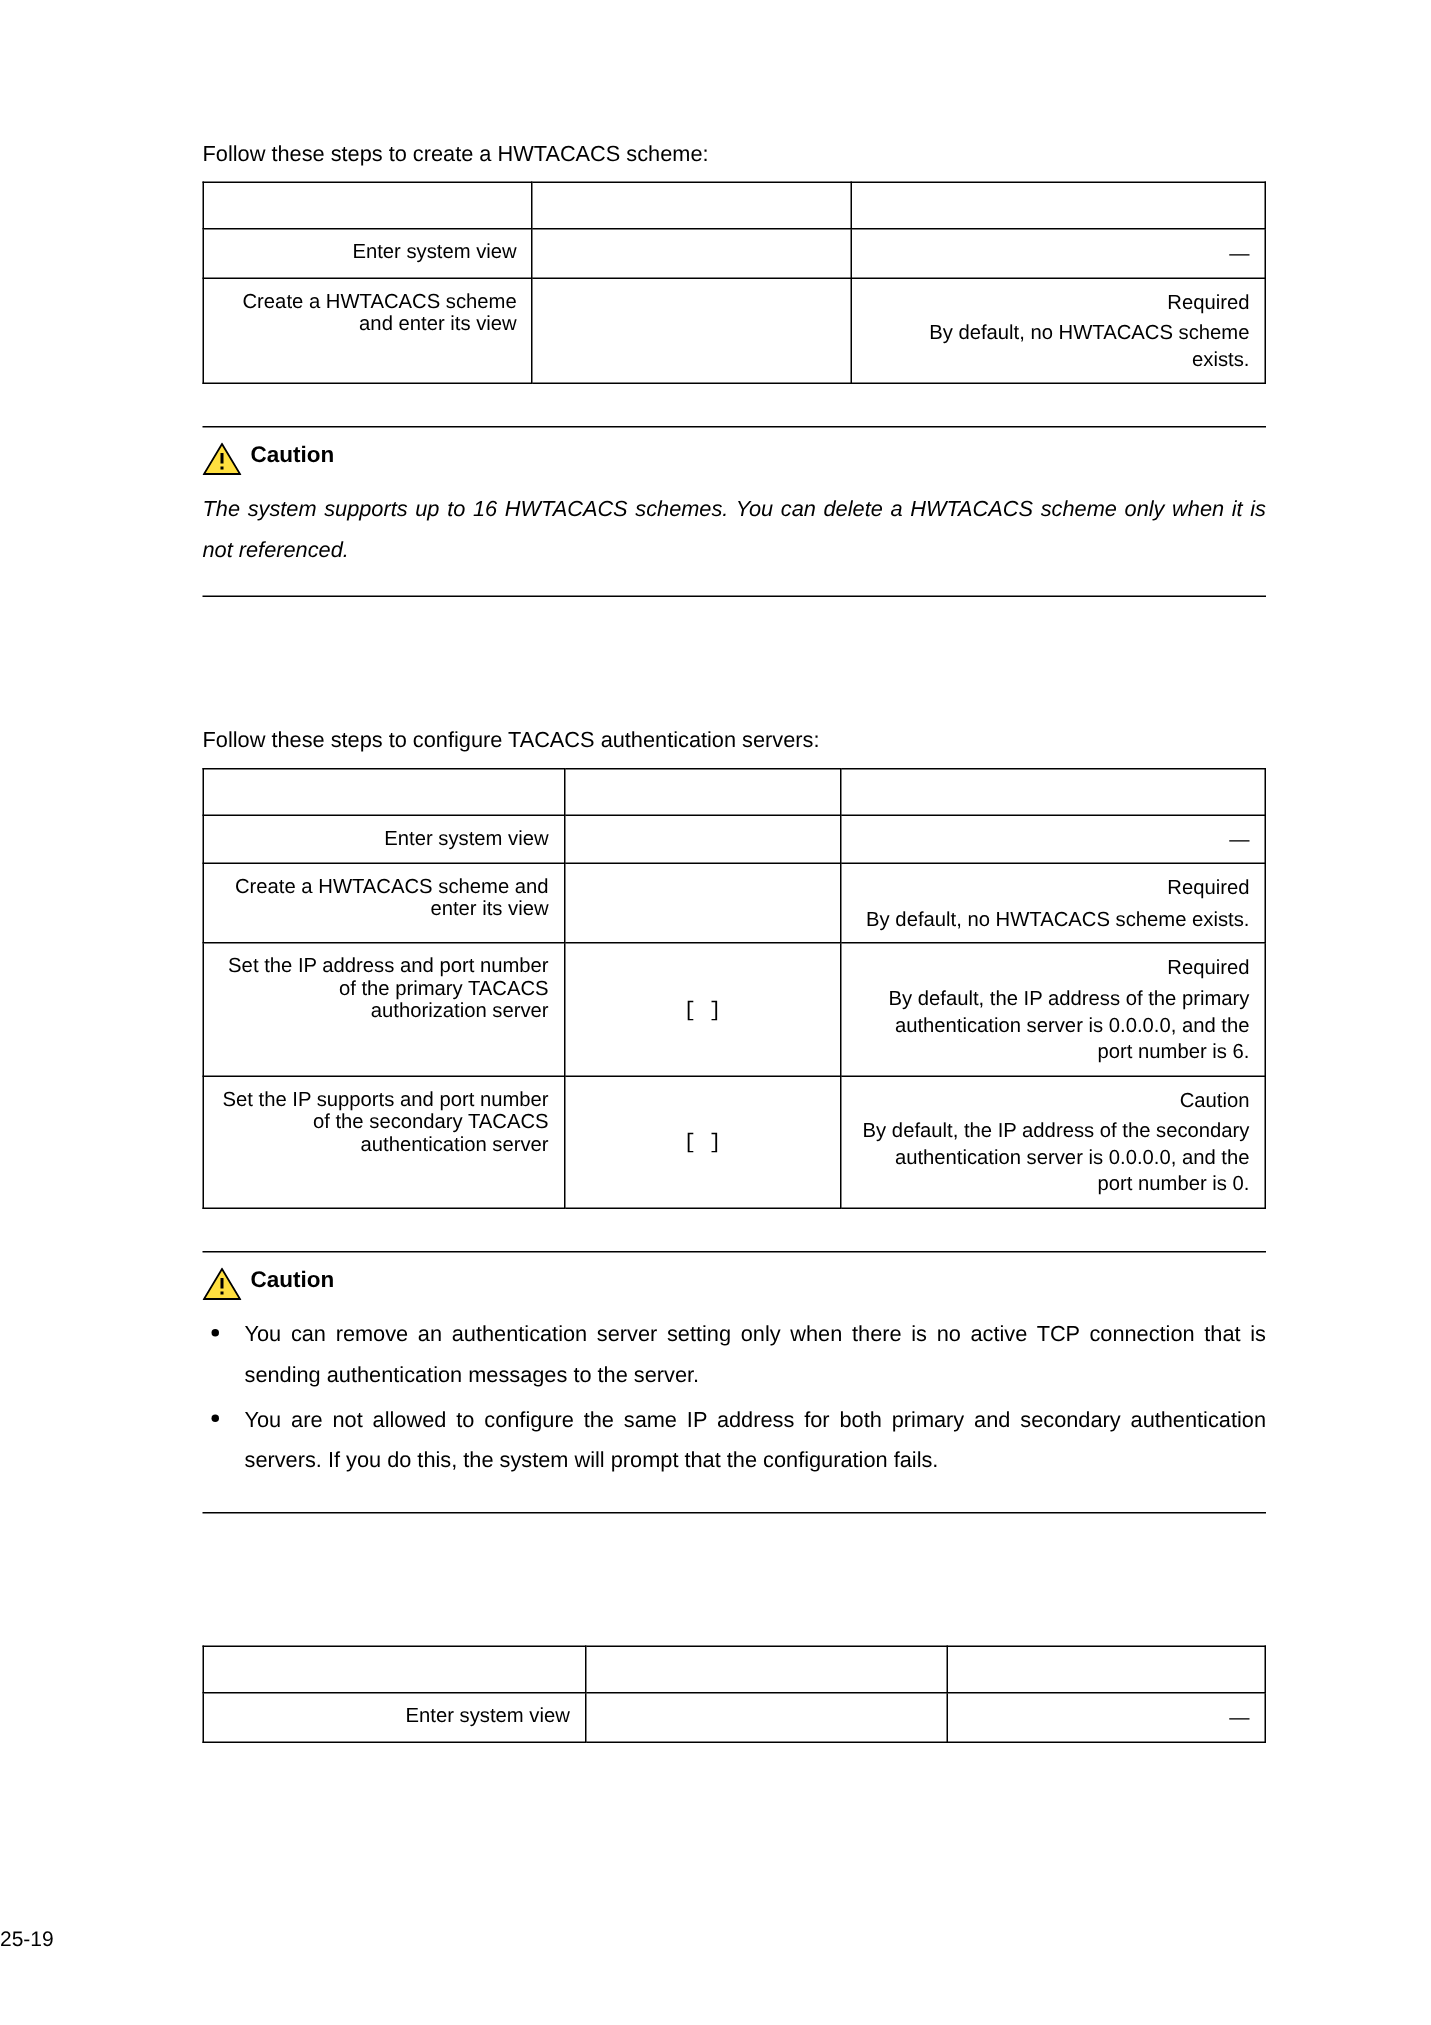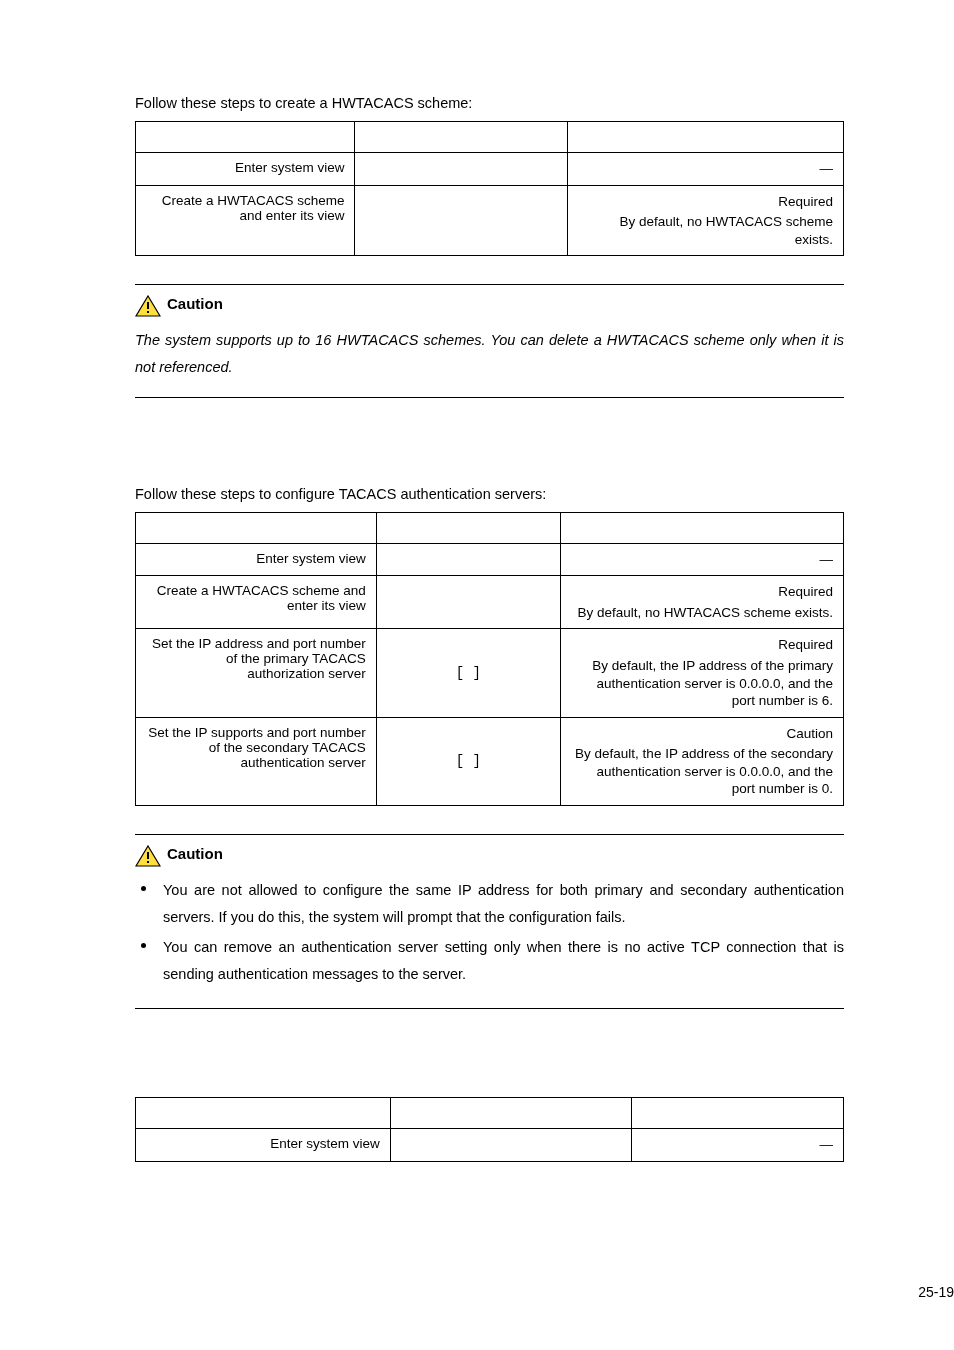--- a/index.html
+++ b/index.html
@@ -104,21 +104,21 @@
     border-radius: 50%;
   }
   .section-gap {
     height: 60px;
   }
   .footer {
     position: absolute;
     bottom: 50px;
     left: 0;
     width: 100%;
-    text-align: right;
+    text-align: left;
     font-size: 14px;
   }
   
   .t1 col.c1 { width: 31%; }
   .t1 col.c2 { width: 30%; }
   .t1 col.c3 { width: 39%; }
   
   .t2 col.c1 { width: 34%; }
   .t2 col.c2 { width: 26%; }
   .t2 col.c3 { width: 40%; }
@@ -237,22 +237,22 @@
   <div class="callout-wrap rule-top rule-bot">
     <div class="callout-heading">
       <svg class="caution-icon" viewBox="0 0 26 22">
         <polygon points="13,1 25,21 1,21" fill="#ffdf3f" stroke="#000" stroke-width="1.2"></polygon>
         <rect x="12" y="7" width="2" height="7" fill="#000"></rect>
         <rect x="12" y="16" width="2" height="2" fill="#000"></rect>
       </svg>
       <span class="label">Caution</span>
     </div>
     <ul class="bullets">
+      <li><span class="dot"></span><span>You can remove an authentication server setting only when there is no active TCP connection that is sending authentication messages to the server.</span></li>
       <li><span class="dot"></span><span>You are not allowed to configure the same IP address for both primary and secondary authentication servers. If you do this, the system will prompt that the configuration fails.</span></li>
-      <li><span class="dot"></span><span>You can remove an authentication server setting only when there is no active TCP connection that is sending authentication messages to the server.</span></li>
     </ul>
   </div>
 
   <div class="section-gap"></div>
 
   <table class="data t3">
     <colgroup>
         <col class="c1">
         <col class="c2">
         <col class="c3">

